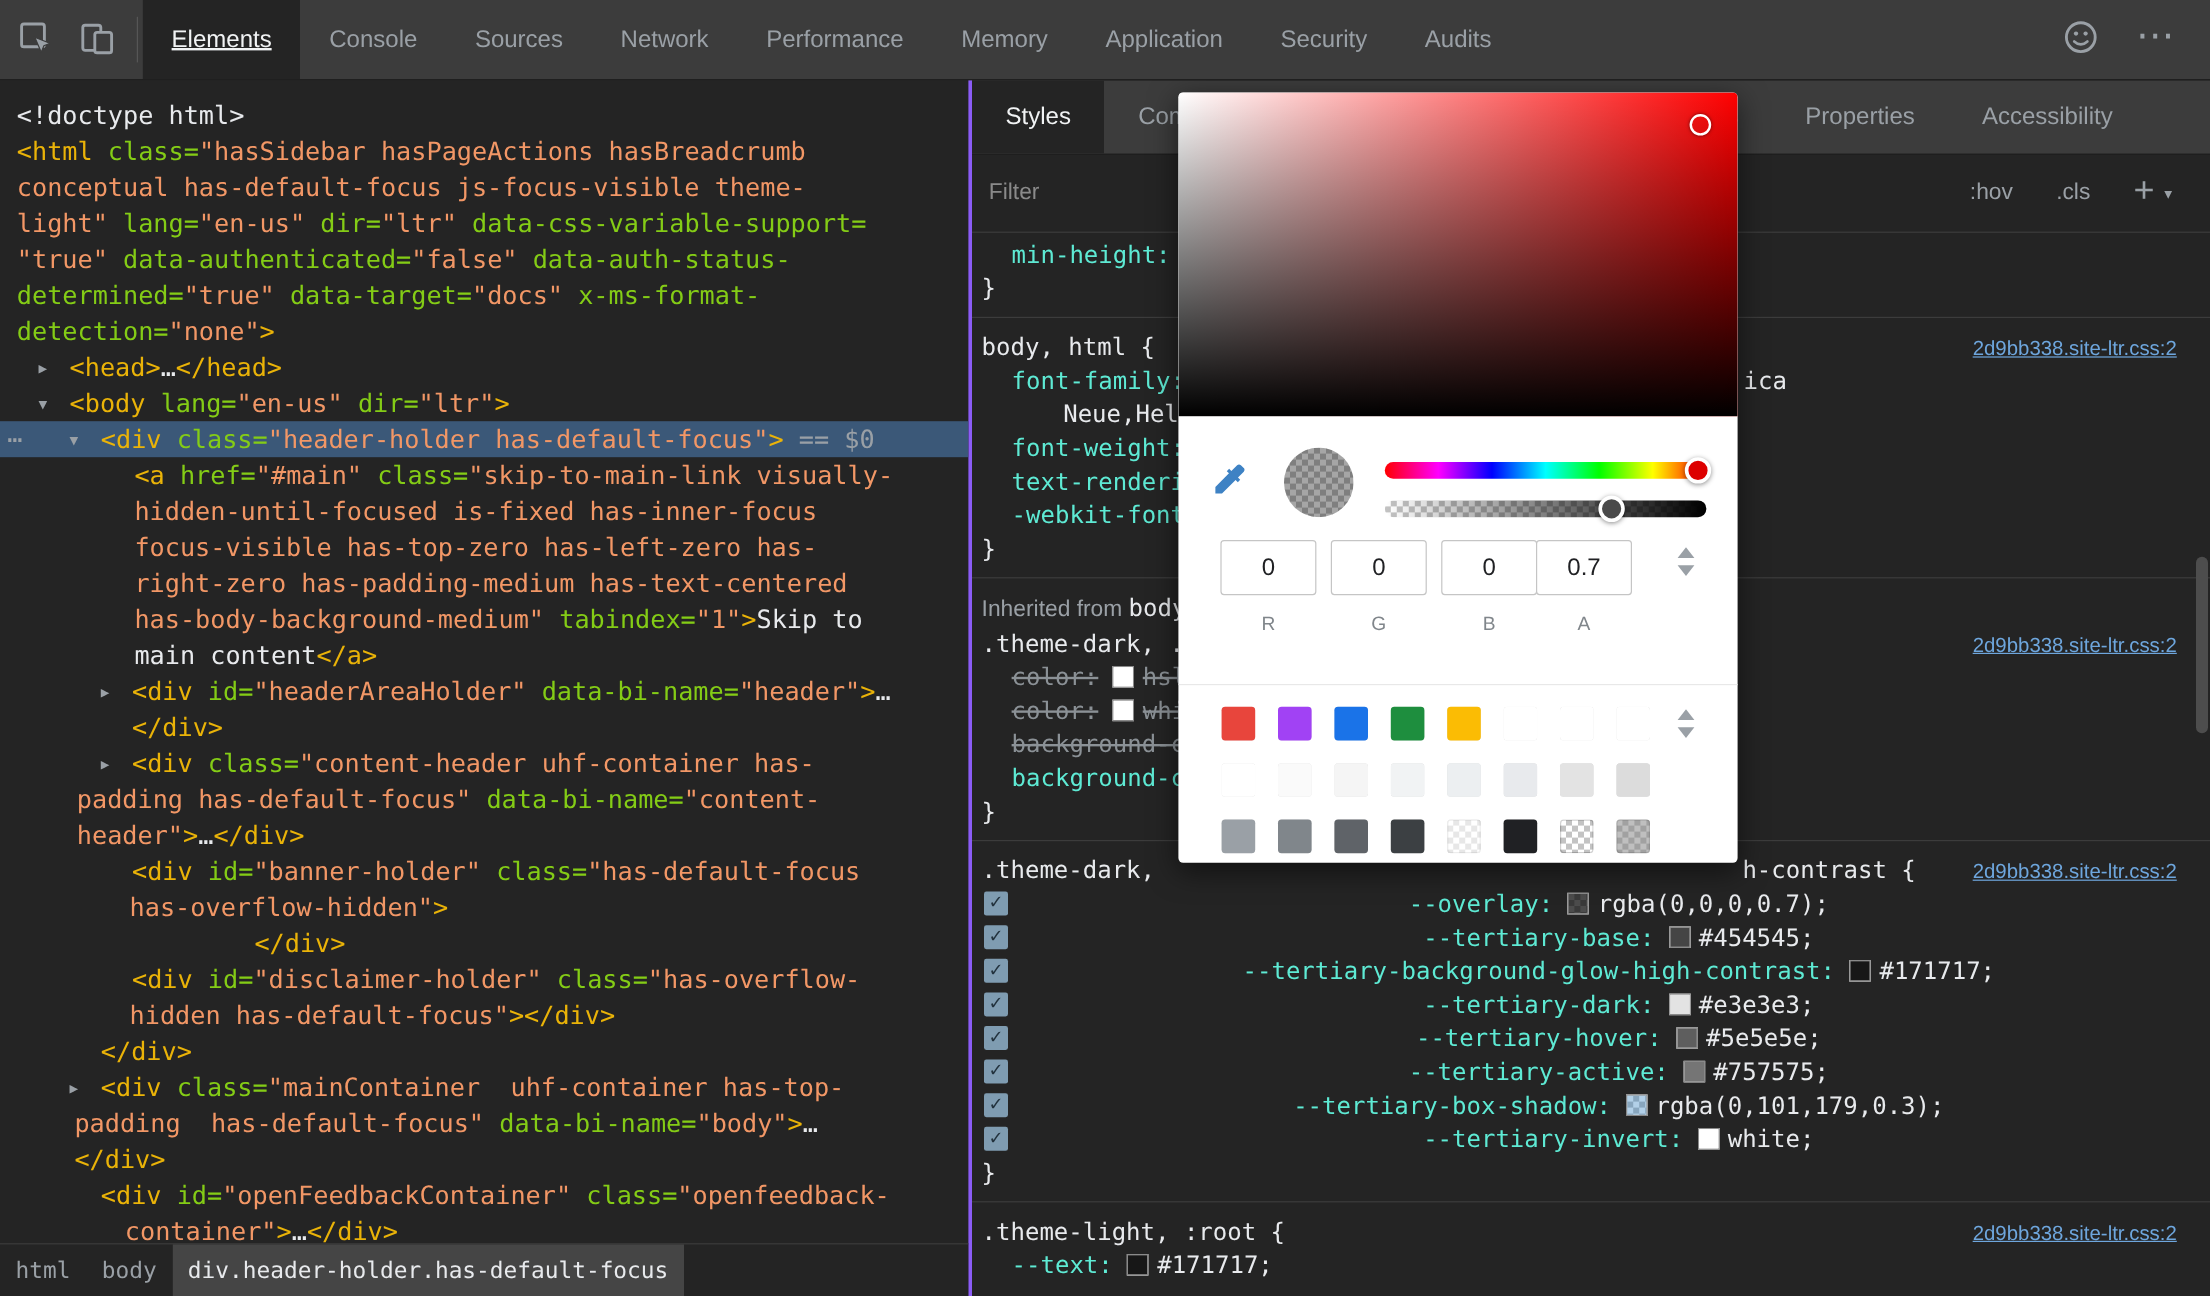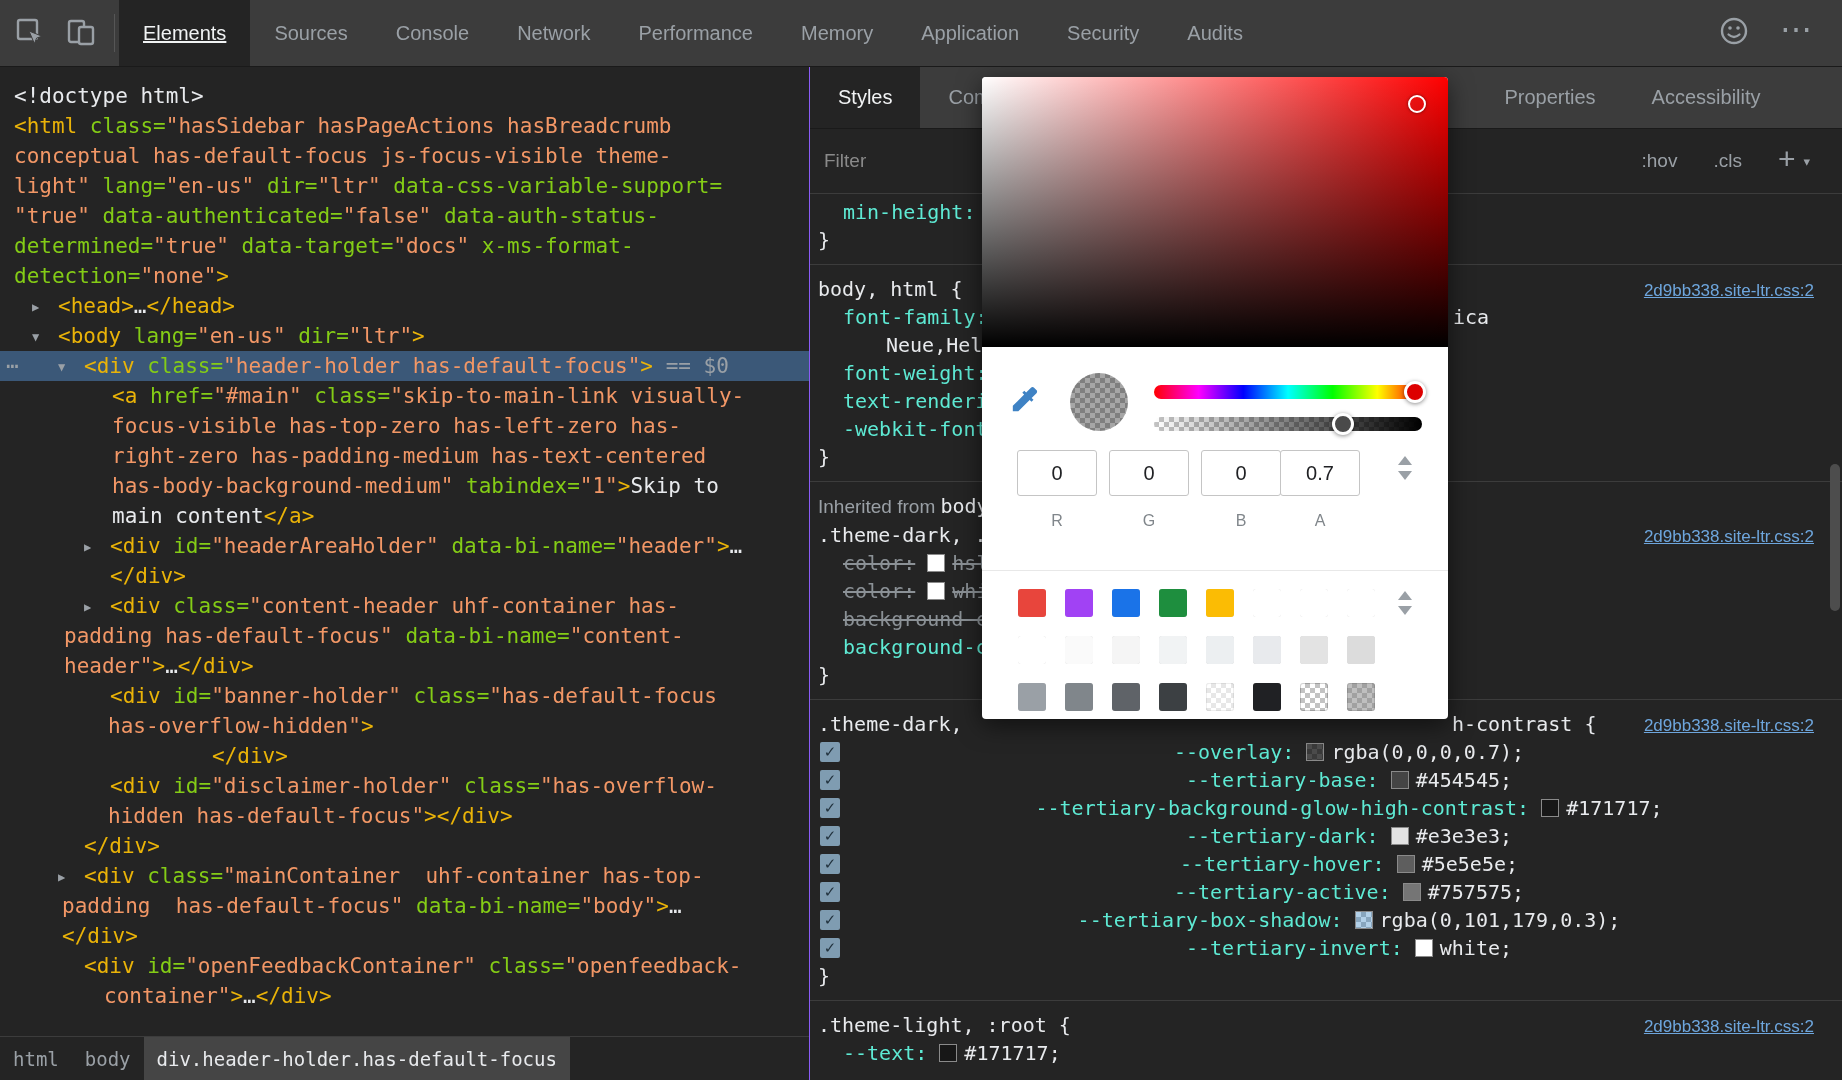--- a/index.html
+++ b/index.html
@@ -11,21 +11,21 @@
   .tb-icons{display:flex;align-items:center;padding:0 12px;gap:18px;}
   .tb-sep{width:1px;height:38px;background:#565656;margin:auto 4px;}
   .tab{display:flex;align-items:center;padding:0 24px;color:#9aa0a6;font-size:20px;white-space:nowrap;}
   .tab.active{background:#242424;color:#f1f3f4;text-decoration:underline;}
   .tb-right{margin-left:auto;display:flex;align-items:center;gap:30px;padding-right:30px;}
   .more{color:#9aa0a6;font-size:32px;line-height:1;margin-top:-8px;}
 
   .main{position:absolute;top:67px;left:0;right:0;bottom:0;display:flex;}
 
   
-  .elements-panel{position:relative;width:810px;border-right:1px solid #8b5cf6;overflow:hidden;background:#242424;}
+  .elements-panel{position:relative;width:810px;border-right:3px solid #8b5cf6;overflow:hidden;background:#242424;}
   .code{position:absolute;top:0;left:0;right:0;bottom:44px;overflow:hidden;padding-top:14px;font-family:"DejaVu Sans Mono",monospace;font-size:21px;}
   .code-line{position:relative;height:30px;line-height:30px;white-space:pre;}
   .code-line.sel{background:#3b5878;}
   .arrow{position:absolute;color:#9aa0a6;font-size:12px;top:1px;}
   .gutter{position:absolute;left:6px;color:#9aa0a6;}
   .tk-t{color:#eab308}.tk-a{color:#84cc16}.tk-v{color:#f29766}.tk-x{color:#e8eaed}.tk-d{color:#9aa0a6}
   .tk-u{color:#f29766;}
   .crumbs{position:absolute;left:0;right:0;bottom:0;height:44px;background:#242424;border-top:1px solid #3c3c3c;display:flex;align-items:stretch;font-family:"DejaVu Sans Mono",monospace;font-size:19px;}
   .crumb{display:flex;align-items:center;padding:0 13px;color:#9aa0a6;white-space:nowrap;}
   .crumb.active{background:#454545;color:#e8eaed;}
@@ -106,22 +106,22 @@
       <span>
         <svg width="34" height="34" viewBox="0 0 34 34">
             <rect x="5" y="7" width="15" height="21" rx="2" fill="none" stroke="#9aa0a6" stroke-width="2.4"></rect>
             <rect x="15" y="13" width="14" height="17" rx="2" fill="#3c3c3c" stroke="#9aa0a6" stroke-width="2.4"></rect>
           </svg>
       </span>
     </div>
     <div class="tb-sep"></div>
     <div class="tabs" id="main-tabs" style="display:flex">
         <div class="tab active">Elements</div>
+        <div class="tab">Console</div>
         <div class="tab">Sources</div>
-        <div class="tab">Console</div>
         <div class="tab">Network</div>
         <div class="tab">Performance</div>
         <div class="tab">Memory</div>
         <div class="tab">Application</div>
         <div class="tab">Security</div>
         <div class="tab">Audits</div>
       </div>
     <div class="tb-right">
       <span>
         <svg width="32" height="32" viewBox="0 0 32 32">
@@ -143,20 +143,21 @@
           <div class="code-line" style="padding-left: 14px;"><span class="tk-t">&lt;html</span><span class="tk-a"> class=</span><span class="tk-v">"hasSidebar hasPageActions hasBreadcrumb</span></div>
           <div class="code-line" style="padding-left: 14px;"><span class="tk-v">conceptual has-default-focus js-focus-visible theme-</span></div>
           <div class="code-line" style="padding-left: 14px;"><span class="tk-v">light"</span><span class="tk-a"> lang=</span><span class="tk-v">"en-us"</span><span class="tk-a"> dir=</span><span class="tk-v">"ltr"</span><span class="tk-a"> data-css-variable-support=</span></div>
           <div class="code-line" style="padding-left: 14px;"><span class="tk-v">"true"</span><span class="tk-a"> data-authenticated=</span><span class="tk-v">"false"</span><span class="tk-a"> data-auth-status-</span></div>
           <div class="code-line" style="padding-left: 14px;"><span class="tk-a">determined=</span><span class="tk-v">"true"</span><span class="tk-a"> data-target=</span><span class="tk-v">"docs"</span><span class="tk-a"> x-ms-format-</span></div>
           <div class="code-line" style="padding-left: 14px;"><span class="tk-a">detection=</span><span class="tk-v">"none"</span><span class="tk-t">&gt;</span></div>
           <div class="code-line" style="padding-left: 58px;"><span class="arrow" style="left: 32px;">▶</span><span class="tk-t">&lt;head&gt;</span><span class="tk-x">…</span><span class="tk-t">&lt;/head&gt;</span></div>
           <div class="code-line" style="padding-left: 58px;"><span class="arrow" style="left: 32px;">▼</span><span class="tk-t">&lt;body</span><span class="tk-a"> lang=</span><span class="tk-v">"en-us"</span><span class="tk-a"> dir=</span><span class="tk-v">"ltr"</span><span class="tk-t">&gt;</span></div>
           <div class="code-line sel" style="padding-left: 84px;"><span class="gutter">⋯</span><span class="arrow" style="left: 58px;">▼</span><span class="tk-t">&lt;div</span><span class="tk-a"> class=</span><span class="tk-v">"header-holder has-default-focus"</span><span class="tk-t">&gt;</span><span class="tk-d"> == $0</span></div>
           <div class="code-line" style="padding-left: 112px;"><span class="tk-t">&lt;a</span><span class="tk-a"> href=</span><span class="tk-v">"</span><span class="tk-u">#main</span><span class="tk-v">"</span><span class="tk-a"> class=</span><span class="tk-v">"skip-to-main-link visually-</span></div>
+          <div class="code-line" style="padding-left: 112px;"><span class="tk-v">hidden-until-focused is-fixed has-inner-focus</span></div>
           <div class="code-line" style="padding-left: 112px;"><span class="tk-v">focus-visible has-top-zero has-left-zero has-</span></div>
           <div class="code-line" style="padding-left: 112px;"><span class="tk-v">right-zero has-padding-medium has-text-centered</span></div>
           <div class="code-line" style="padding-left: 112px;"><span class="tk-v">has-body-background-medium"</span><span class="tk-a"> tabindex=</span><span class="tk-v">"1"</span><span class="tk-t">&gt;</span><span class="tk-x">Skip to</span></div>
           <div class="code-line" style="padding-left: 112px;"><span class="tk-x">main content</span><span class="tk-t">&lt;/a&gt;</span></div>
           <div class="code-line" style="padding-left: 110px;"><span class="arrow" style="left: 84px;">▶</span><span class="tk-t">&lt;div</span><span class="tk-a"> id=</span><span class="tk-v">"headerAreaHolder"</span><span class="tk-a"> data-bi-name=</span><span class="tk-v">"header"</span><span class="tk-t">&gt;</span><span class="tk-x">…</span></div>
           <div class="code-line" style="padding-left: 110px;"><span class="tk-t">&lt;/div&gt;</span></div>
           <div class="code-line" style="padding-left: 110px;"><span class="arrow" style="left: 84px;">▶</span><span class="tk-t">&lt;div</span><span class="tk-a"> class=</span><span class="tk-v">"content-header uhf-container has-</span></div>
           <div class="code-line" style="padding-left: 64px;"><span class="tk-v">padding has-default-focus"</span><span class="tk-a"> data-bi-name=</span><span class="tk-v">"content-</span></div>
           <div class="code-line" style="padding-left: 64px;"><span class="tk-v">header"</span><span class="tk-t">&gt;</span><span class="tk-x">…</span><span class="tk-t">&lt;/div&gt;</span></div>
           <div class="code-line" style="padding-left: 110px;"><span class="tk-t">&lt;div</span><span class="tk-a"> id=</span><span class="tk-v">"banner-holder"</span><span class="tk-a"> class=</span><span class="tk-v">"has-default-focus</span></div>

